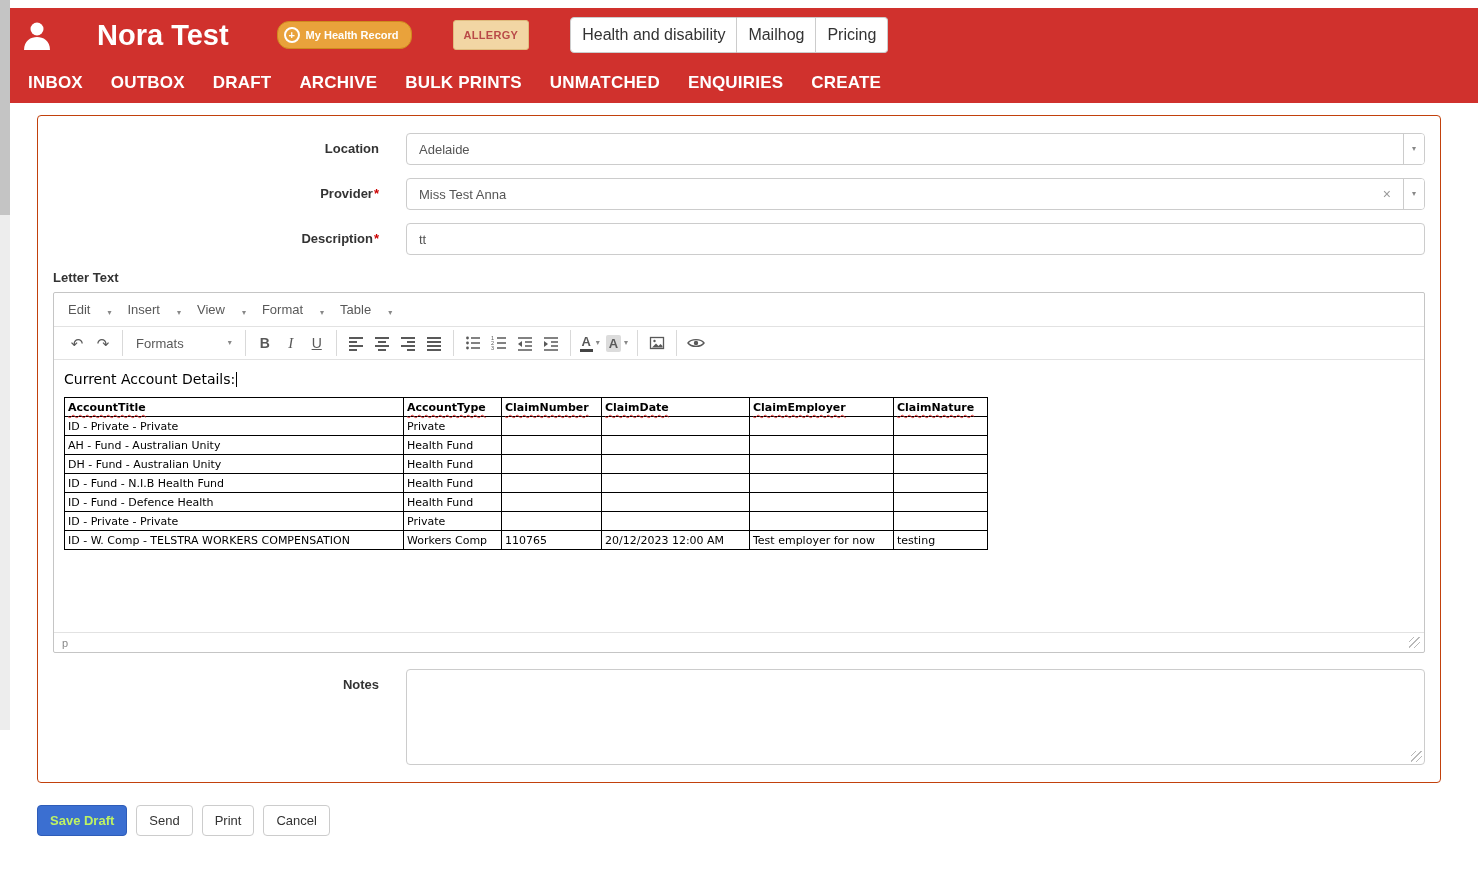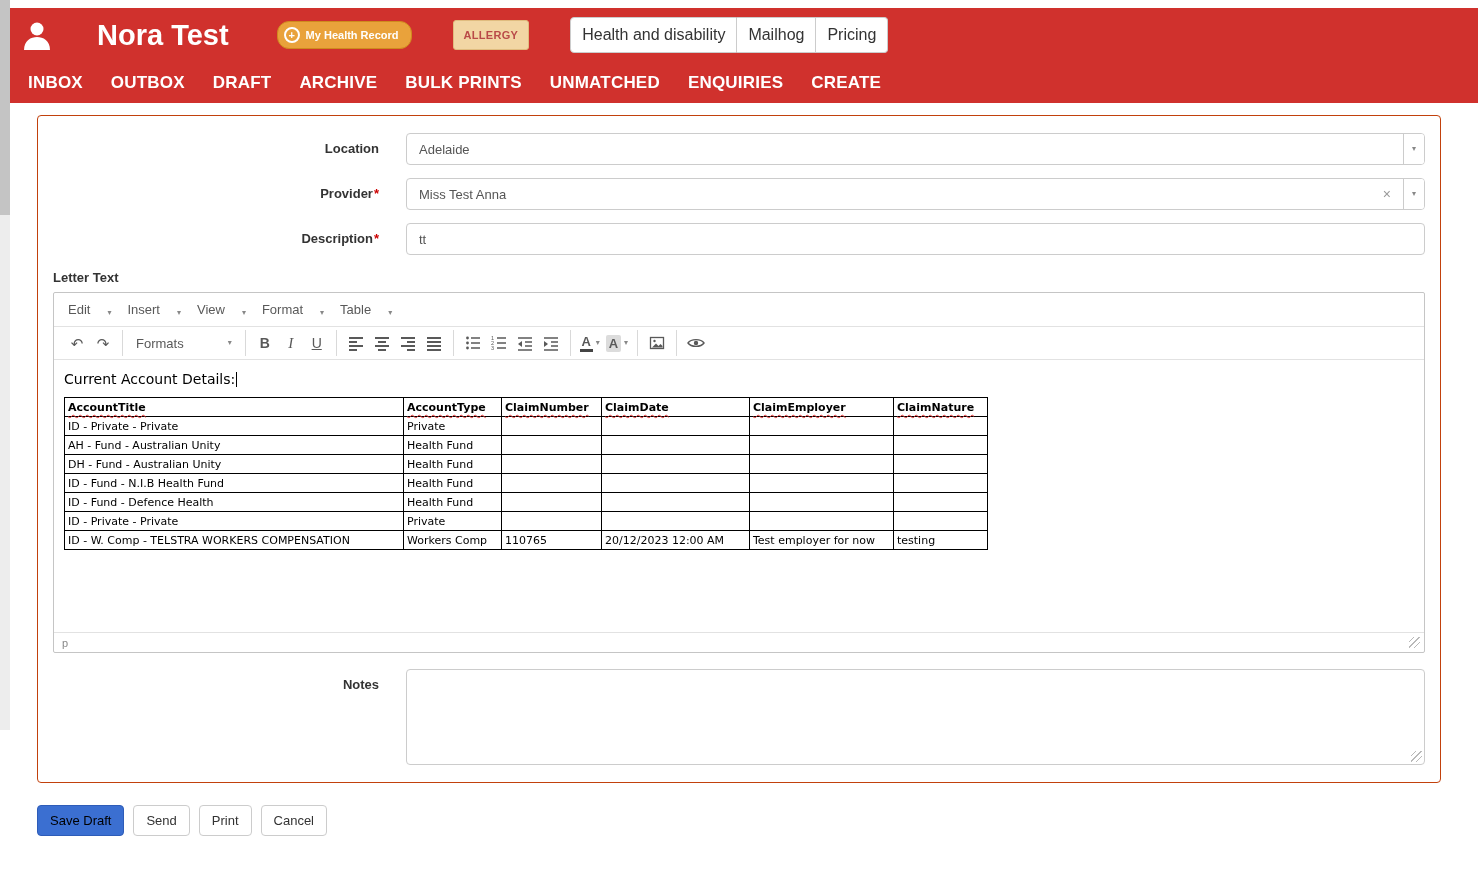--- a/index.html
+++ b/index.html
@@ -96,21 +96,21 @@
   .notes-row{margin-top:16px;}
   .notes-wrap{position:relative;flex:1;}
   .notes-area{width:100%;height:96px;border:1px solid #ccc;border-radius:4px;resize:none;
     padding:6px 12px;font-family:inherit;font-size:13px;color:#555;outline:none;display:block;}
   .notes-grip{position:absolute;right:3px;bottom:3px;}
 
   
   .actions{position:absolute;top:805px;left:37px;display:flex;gap:9px;}
   .btn{font-size:13px;font-family:inherit;padding:7px 12px;border-radius:4px;border:1px solid #ccc;
     background:#fff;color:#333;cursor:pointer;}
-  .btn-primary{background:var(--primary-blue,#3b6fd1);border-color:#2e5cb8;color:#000000;}
+  .btn-primary{background:var(--primary-blue,#3b6fd1);border-color:#2e5cb8;color:#bef264;font-weight:bold;}
 
   svg{display:block;}
 </style>
 </head>
 <body>
 
 <div class="page">
 
   <div class="left-scrollbar">
     <div class="thumb"></div>

